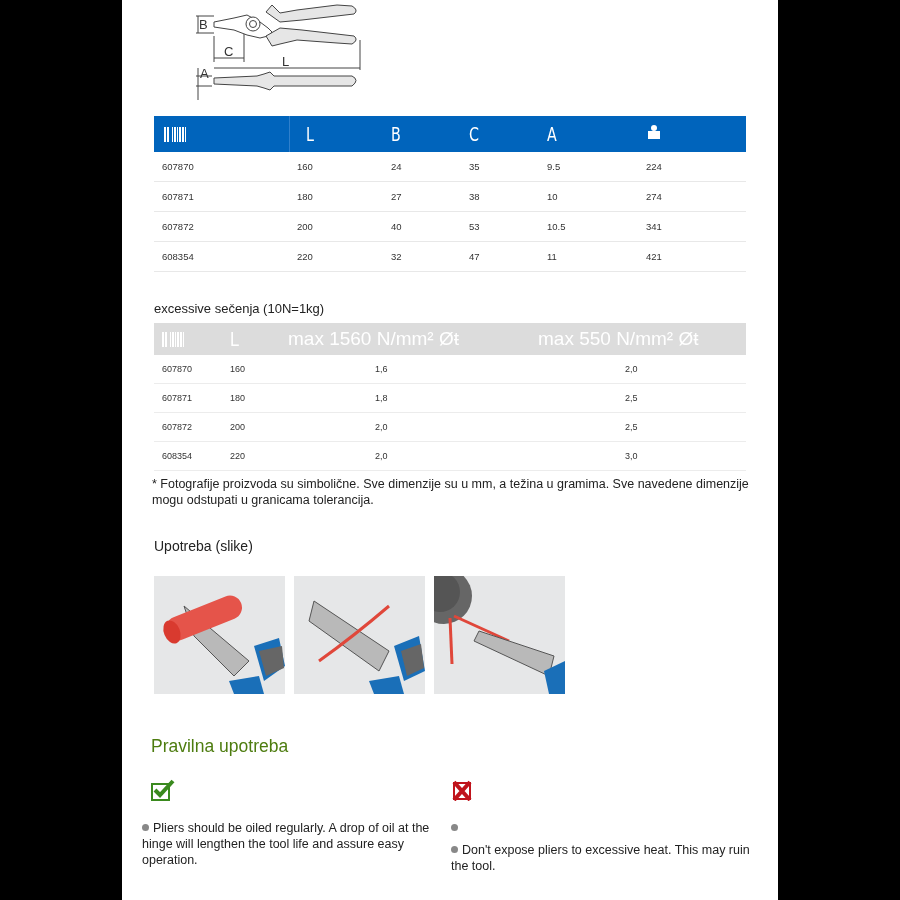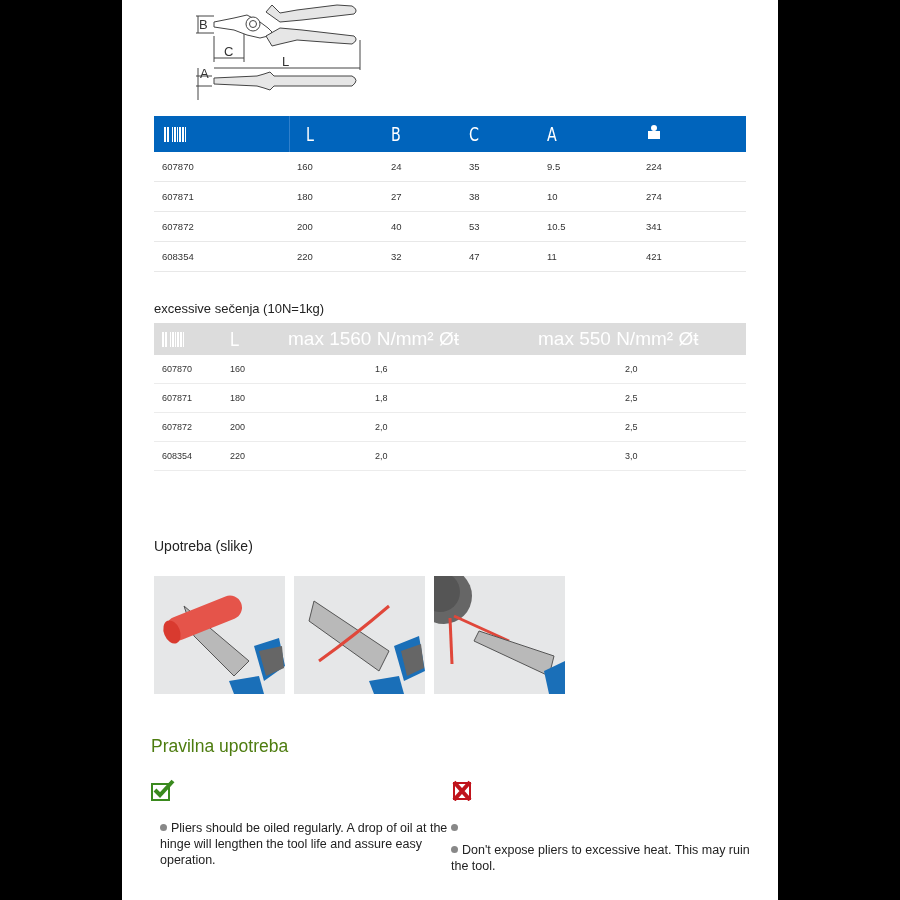--- a/index.html
+++ b/index.html
@@ -177,20 +177,21 @@
       <div class="c2-m2">2,5</div>
     </div>
     <div class="row2">
       <div class="c2-code">608354</div>
       <div class="c2-l">220</div>
       <div class="c2-m1">2,0</div>
       <div class="c2-m2">3,0</div>
     </div>
   </div>
 
+  <div class="note">* Fotografije proizvoda su simbolične. Sve dimenzije su u mm, a težina u gramima. Sve navedene dimenzije mogu odstupati u granicama tolerancija.</div>
 
   <div class="usage-title">Upotreba (slike)</div>
 
   <div class="photos">
     <div class="photo">
       <svg width="131" height="118" viewBox="0 0 131 118">
         <path d="M30 30 L95 85 L80 100 L40 60 Z" fill="#b9b9b9" stroke="#555" stroke-width="1"></path>
         <rect x="10" y="30" width="80" height="24" rx="12" transform="rotate(-22 50 42)" fill="#e5544a"></rect>
         <ellipse cx="18" cy="56" rx="8" ry="12" transform="rotate(-22 18 56)" fill="#d93a2f"></ellipse>
         <path d="M100 70 L125 62 L131 90 L110 105 Z" fill="#1a6fb8"></path>
@@ -227,20 +228,20 @@
       <path d="M4 11 L9 16 L22 2" stroke="#3a8a1e" stroke-width="4" fill="none"></path>
     </svg>
   </div>
   <div class="icon-no">
     <svg width="20" height="22" viewBox="0 0 20 22">
       <rect x="2" y="4" width="16" height="16" fill="#fff" stroke="#c0141c" stroke-width="2"></rect>
       <path d="M2 3 L18 21 M18 3 L2 21" stroke="#c0141c" stroke-width="4"></path>
     </svg>
   </div>
 
-  <div class="tips" style="left:38px; width:290px;">
+  <div class="tips" style="left:20px; width:290px;">
     <p><span class="bullet"></span><span>Pliers should be oiled regularly. A drop of oil at the hinge will lengthen the tool life and assure easy operation.</span></p>
   </div>
   <div class="tips" style="left:329px; width:300px;">
     <p><span class="bullet"></span></p>
     <p><span class="bullet"></span><span>Don't expose pliers to excessive heat. This may ruin the tool.</span></p>
   </div>
 </div>
 
 </body></html>

